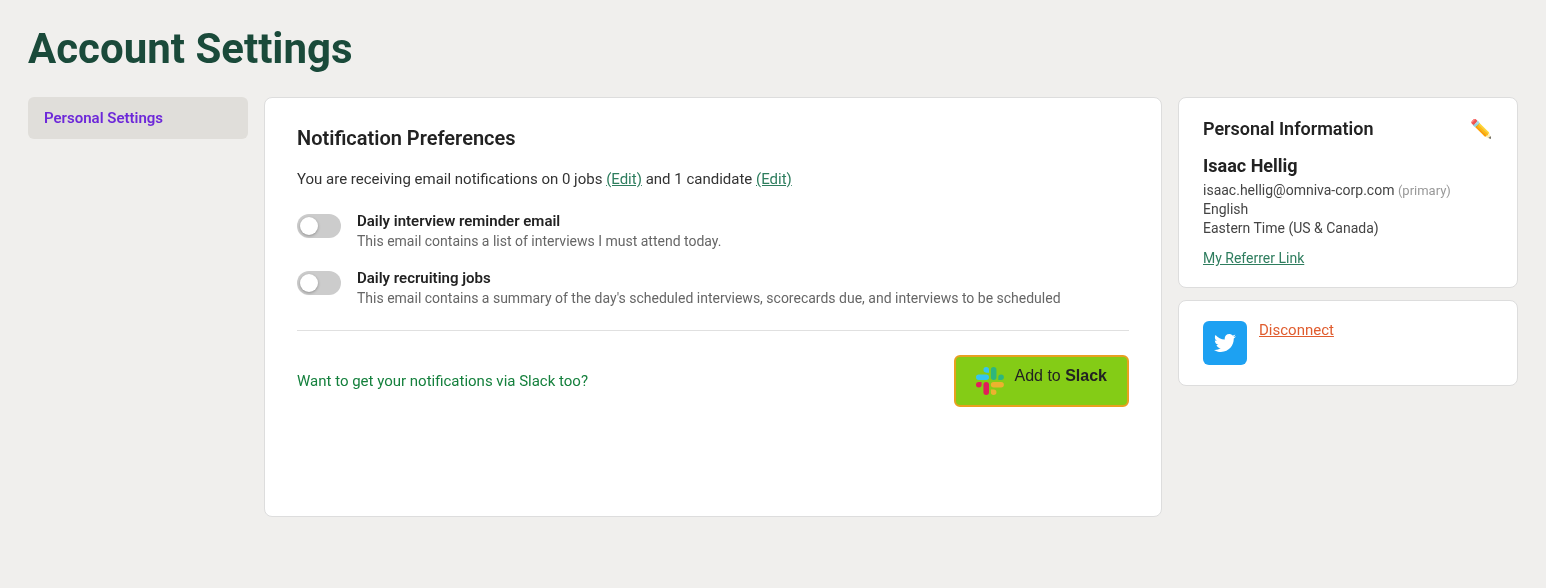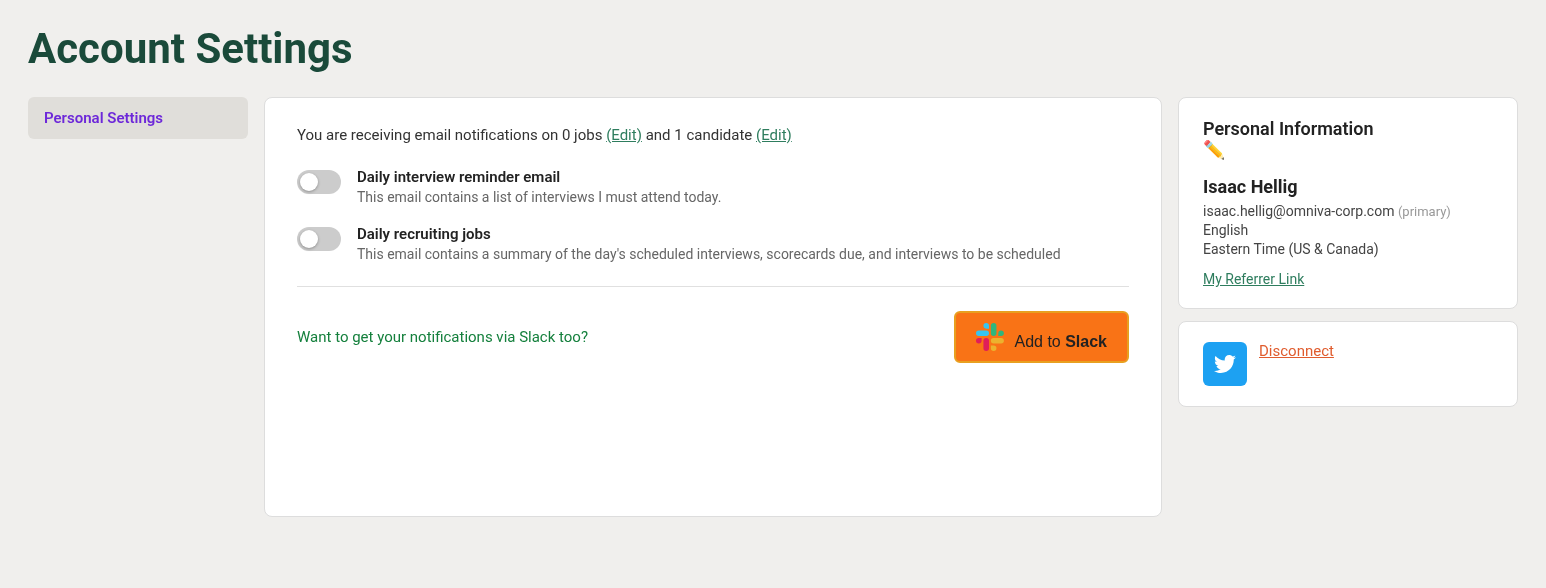--- a/index.html
+++ b/index.html
@@ -116,26 +116,26 @@
       display: flex;
       align-items: center;
       justify-content: space-between;
     }
     .slack-question {
       font-size: 15px;
       color: #15803d;
     }
     .add-to-slack-btn {
       display: flex;
-      align-items: flex-end;
+      align-items: flex-start;
       gap: 10px;
       padding: 10px 20px;
       border: 2px solid #e8a020;
       border-radius: 6px;
-      background: #f97316;
+      background: #84cc16;
       cursor: pointer;
       font-size: 16px;
       font-weight: 400;
       color: #222;
       outline: none;
     }
     .slack-icon {
       width: 28px;
       height: 28px;
       display: flex;
@@ -154,21 +154,20 @@
       background: #fff;
       border: 1px solid #ddd;
       border-radius: 8px;
       padding: 20px 24px;
     }
     .info-card-header {
       display: flex;
       justify-content: space-between;
       align-items: flex-start;
       margin-bottom: 16px;
-      flex-direction: column;
     }
     .info-card-title {
       font-size: 18px;
       font-weight: 600;
       color: #222;
     }
     .edit-icon {
       color: #999;
       cursor: pointer;
       font-size: 18px;
@@ -247,20 +246,21 @@
 
   <div class="content-layout">
 
     <nav class="sidebar">
       <div class="sidebar-item active">
         <span>Personal Settings</span>
       </div>
     </nav>
 
     <main class="main-panel">
+      <h2 class="section-title">Notification Preferences</h2>
 
       <p class="notification-text">
         <span>You are receiving email notifications on 0 jobs </span><a>(Edit)</a><span> and 1 candidate </span><a>(Edit)</a>
       </p>
 
       <div class="toggle-row">
         <div class="toggle">
           <div class="toggle-track"></div>
           <div class="toggle-thumb"></div>
         </div>

